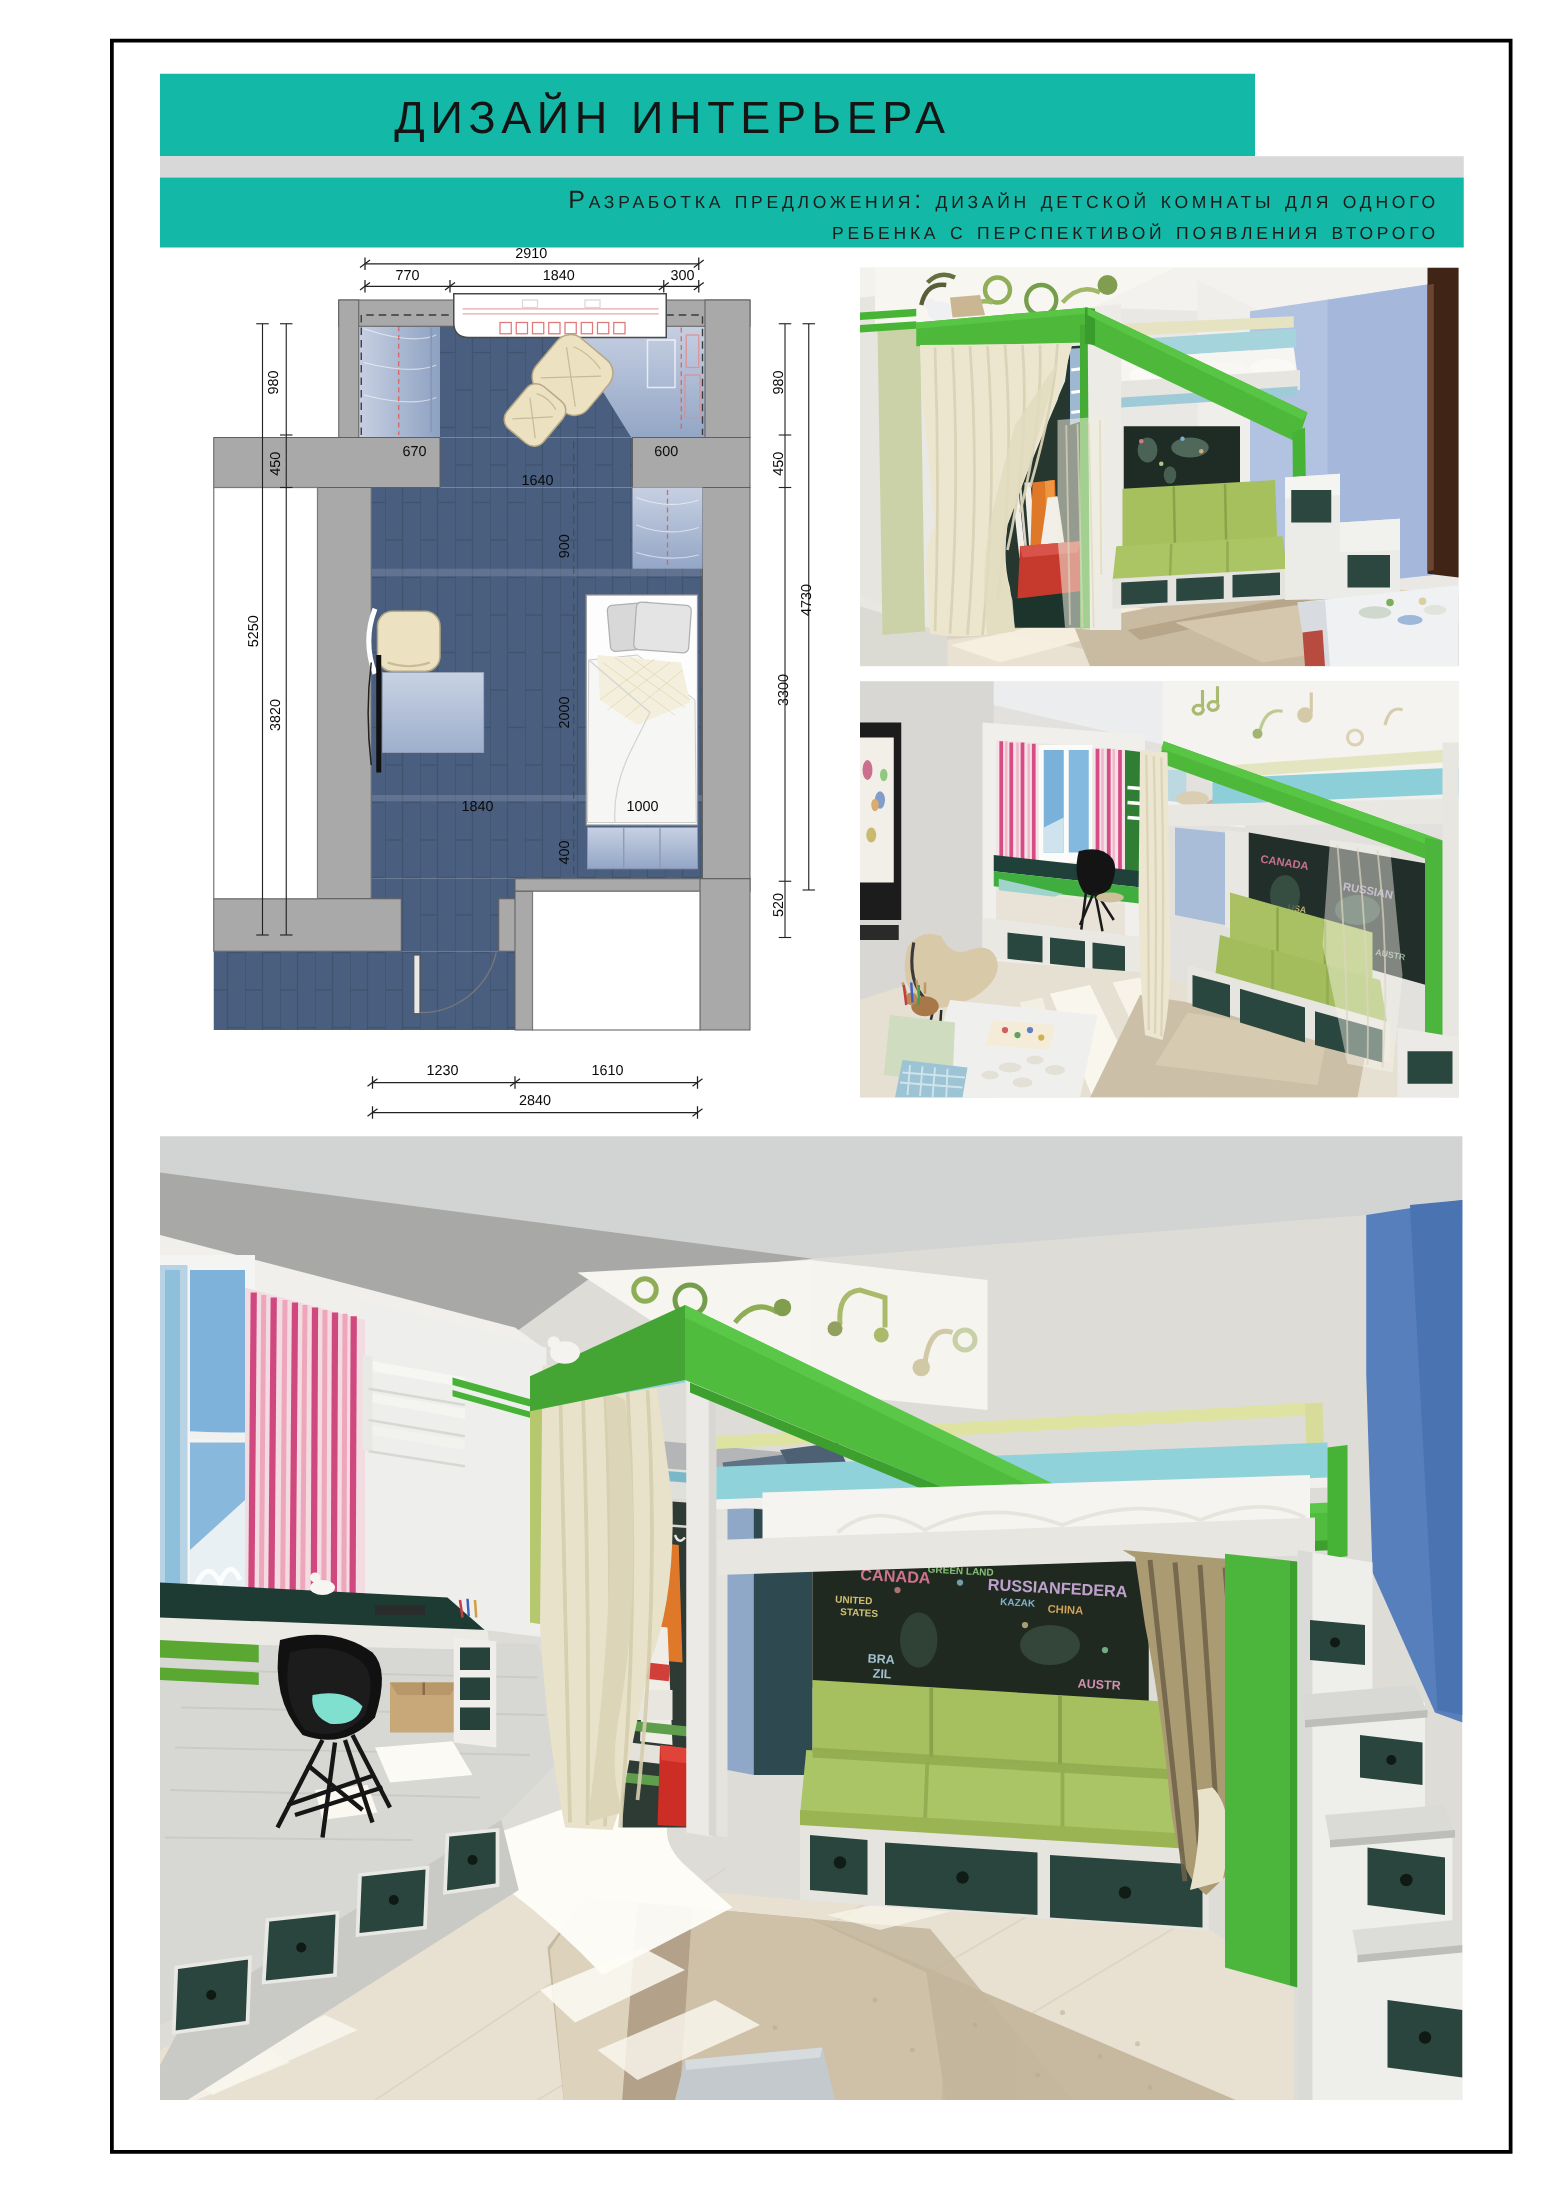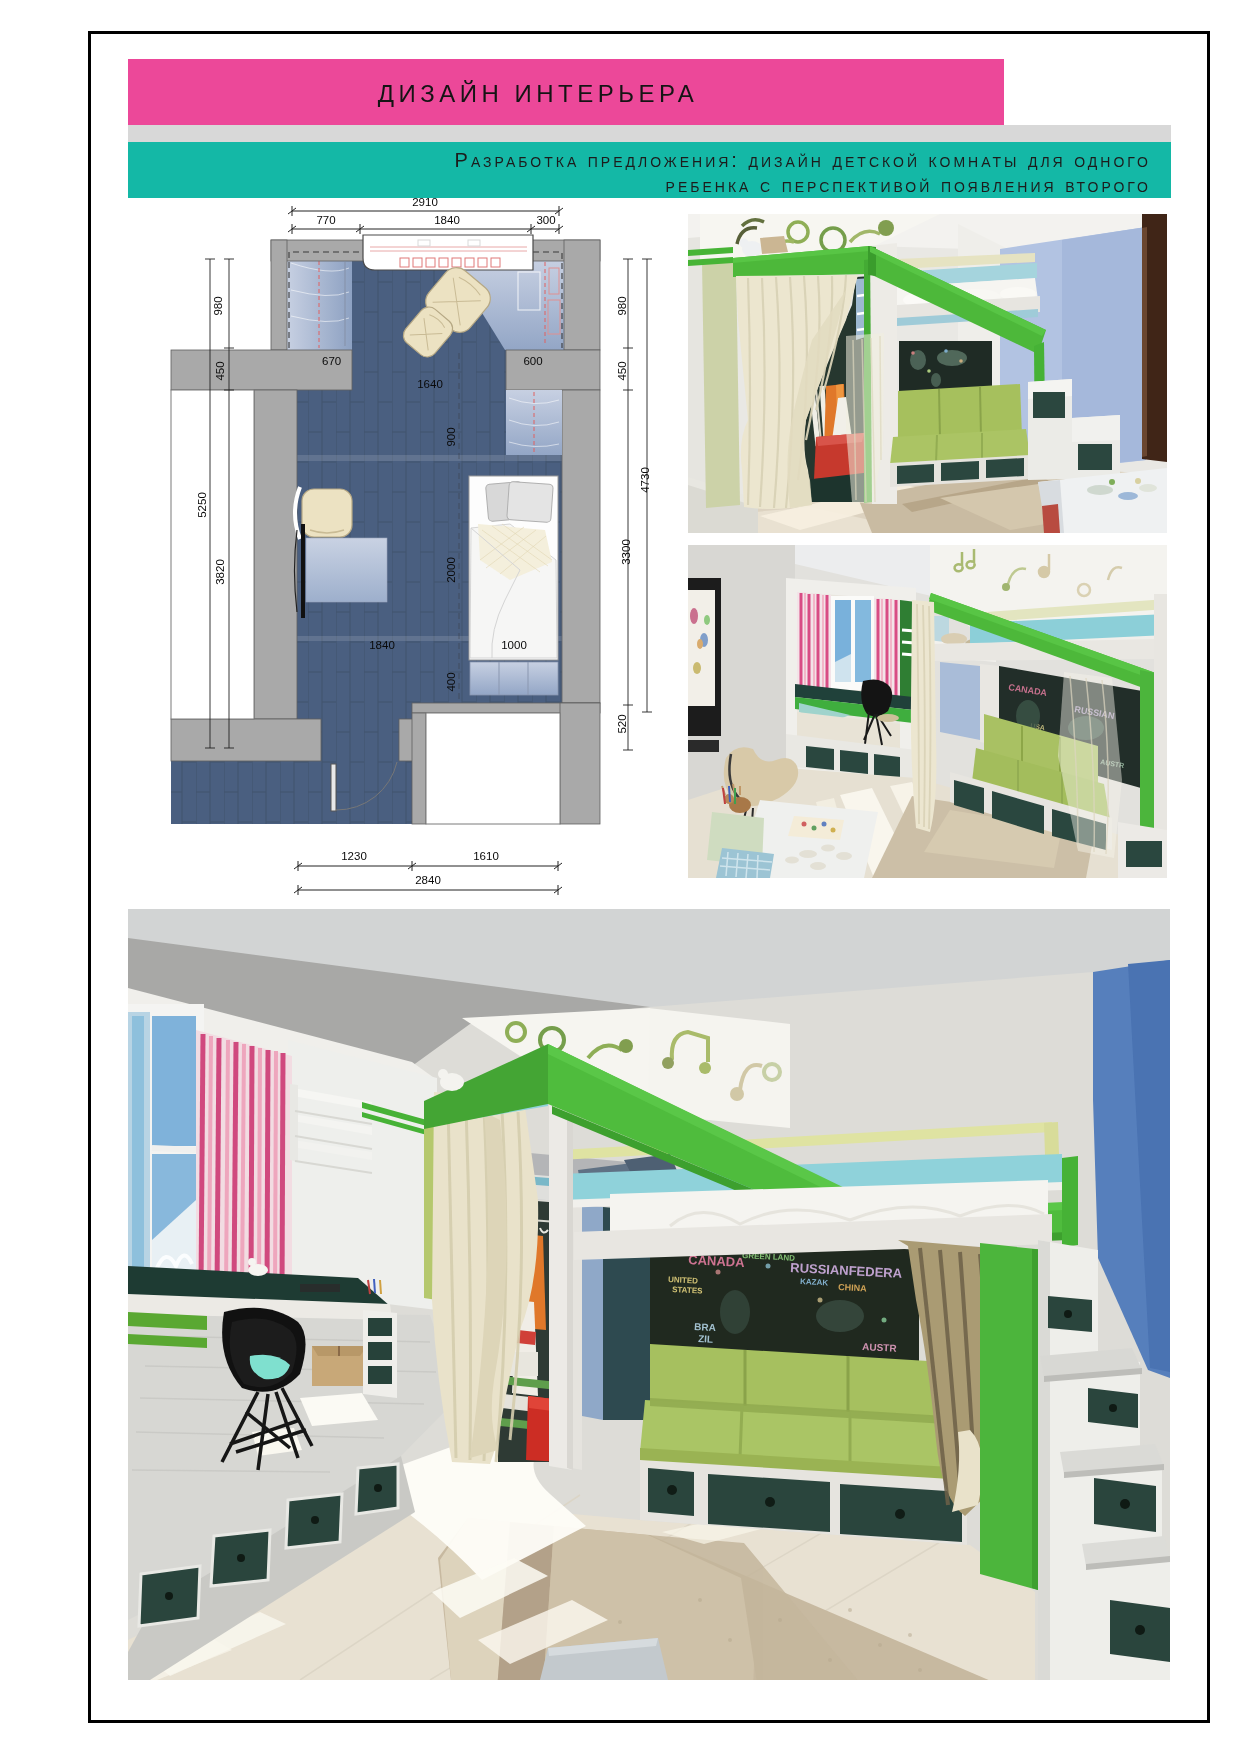--- a/index.html
+++ b/index.html
@@ -3,21 +3,21 @@
 <meta charset="utf-8">
 <style>
 html,body{margin:0;padding:0;width:1240px;height:1754px;background:#ffffff;font-family:"Liberation Sans",sans-serif;overflow:hidden}
 .abs{position:absolute}
 </style>
 </head>
 <body>
 
 <div class="abs" style="left:88px;top:31px;width:1116px;height:1686px;border:3px solid #000000"></div>
 
-<div class="abs" style="left:128px;top:59px;width:876px;height:66px;background:#ec4899;text-align:center;line-height:70px;font-size:24px;letter-spacing:4.5px;color:#141414;padding-right:56px;box-sizing:border-box">ДИЗАЙН ИНТЕРЬЕРА</div>
+<div class="abs" style="left:128px;top:59px;width:876px;height:66px;background:#14b8a6;text-align:center;line-height:70px;font-size:36px;letter-spacing:4.5px;color:#141414;padding-right:56px;box-sizing:border-box">ДИЗАЙН ИНТЕРЬЕРА</div>
 
 <div class="abs" style="left:128px;top:125px;width:1043px;height:17px;background:#d8d8d8"></div>
 
 <div class="abs" style="left:128px;top:142px;width:1043px;height:56px;background:#14b8a6;text-align:right;font-size:20px;letter-spacing:3px;color:#1c1c1c;font-variant:small-caps;line-height:25px;padding-top:6px;padding-right:20px;box-sizing:border-box">Разработка предложения: дизайн детской комнаты для одного<br>ребенка с перспективой появления второго</div>
 <svg class="abs" style="left:0;top:0" width="1240" height="1754" viewBox="0 0 1240 1754" xmlns="http://www.w3.org/2000/svg">
 <defs>
 <pattern id="plank" width="28" height="60" patternUnits="userSpaceOnUse">
   <rect width="28" height="60" fill="#4a5f80"></rect>
   <line x1="0" y1="0" x2="0" y2="60" stroke="#41546f" stroke-width="1.2"></line>
   <line x1="14" y1="0" x2="14" y2="60" stroke="#41546f" stroke-width="1.2"></line>

